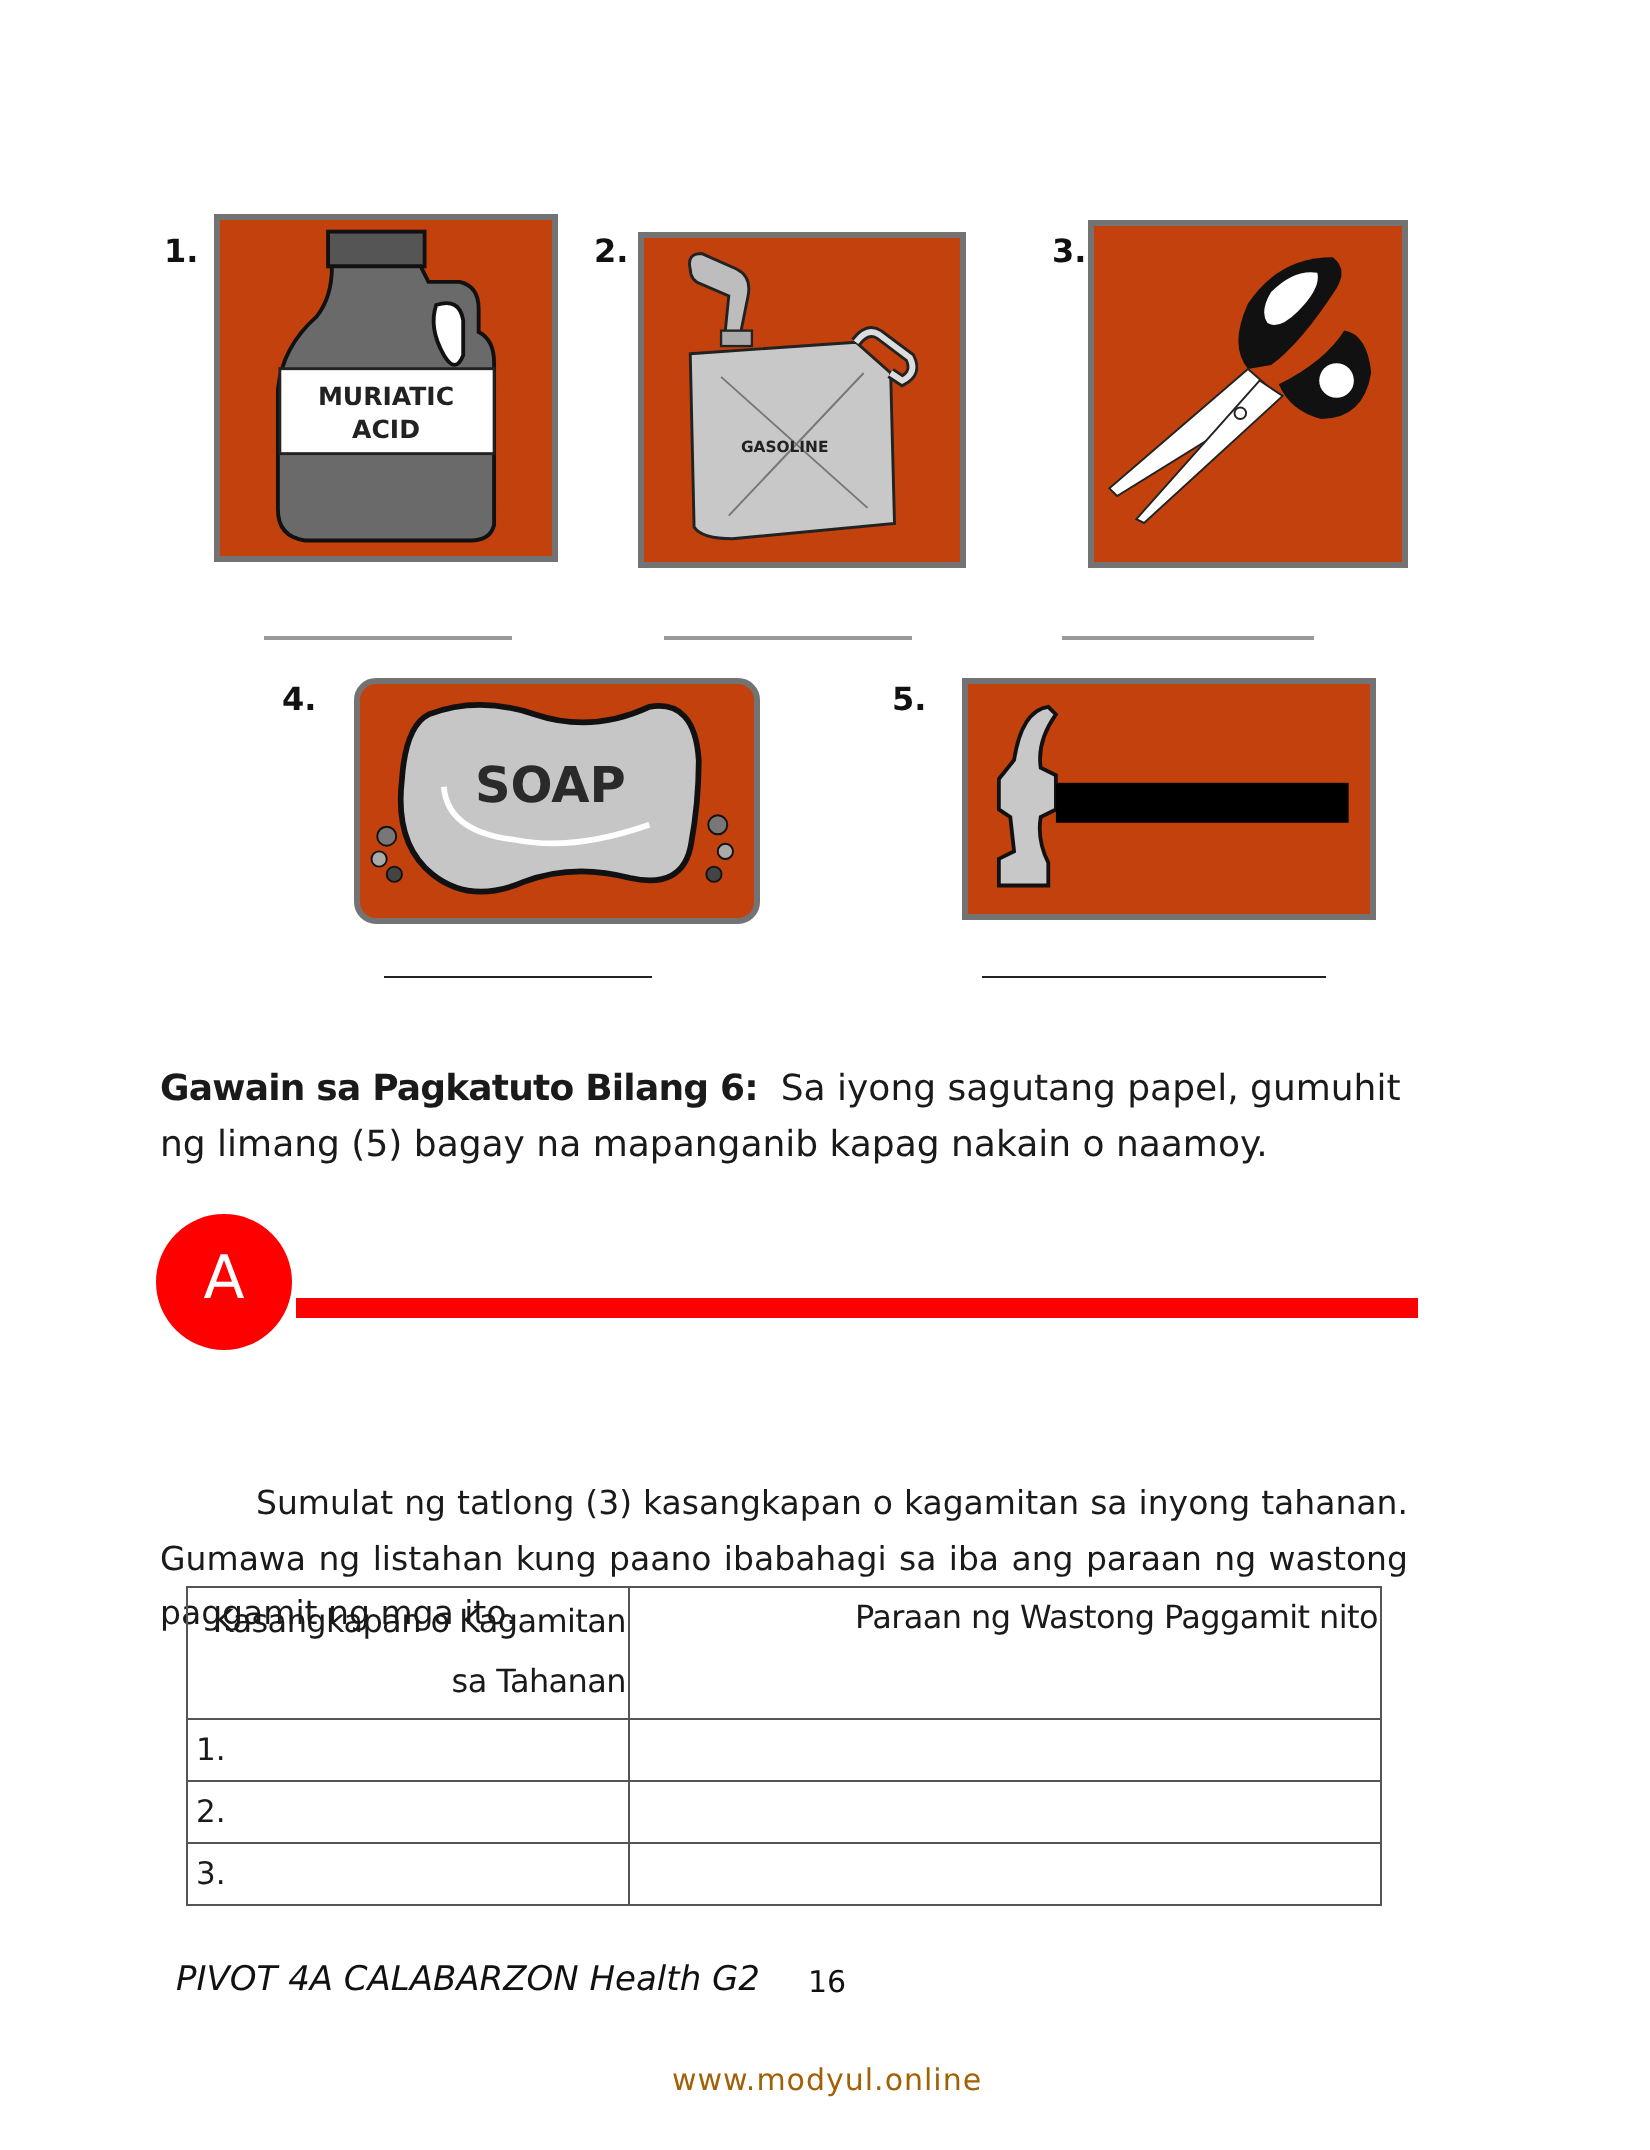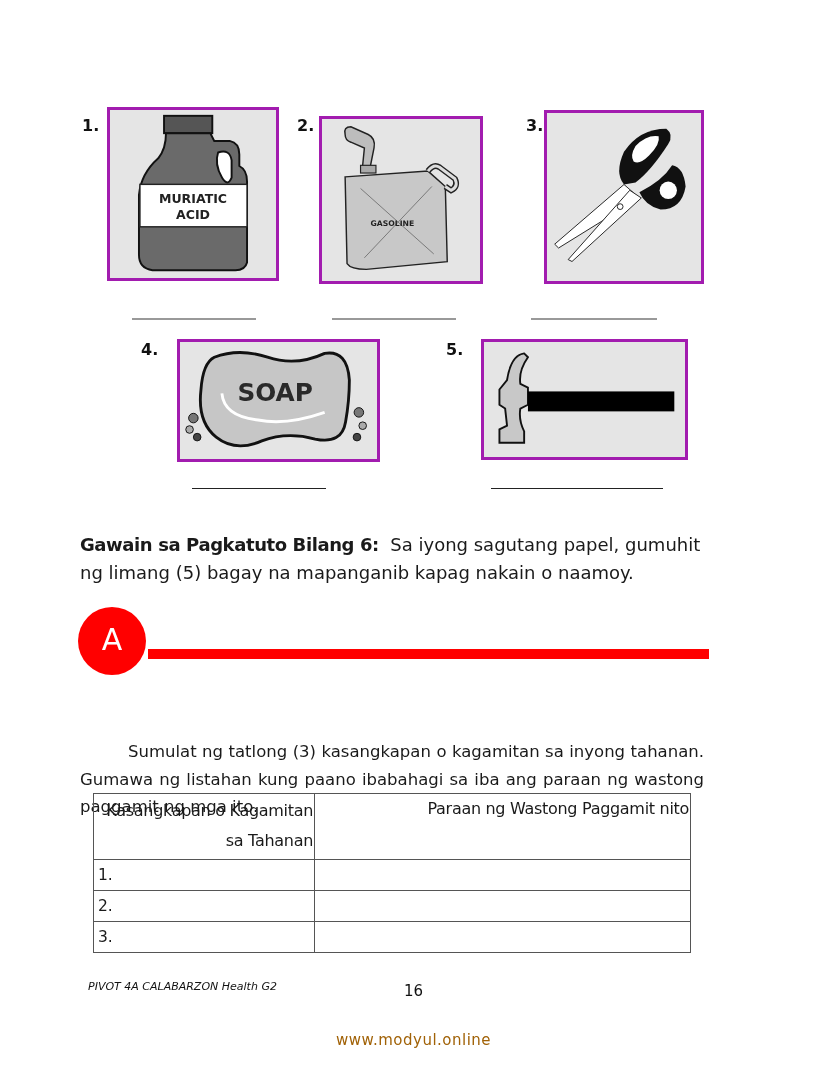--- a/index.html
+++ b/index.html
@@ -1,37 +1,37 @@
 <!DOCTYPE html>
 <html><head>
 <meta charset="utf-8">
 <style>
   html, body { margin:0; padding:0; background:#ffffff; }
   body { width:825px; height:1075px; position:relative; overflow:hidden;
          font-family:"DejaVu Sans", sans-serif; color:#1a1a1a; }
   .abs { position:absolute; }
   .num { font-family:"DejaVu Sans", sans-serif; font-weight:bold; font-size:16px; color:#111; }
-  .pic { position:absolute; border:3px solid #a21caf; background:#e5e5e5; box-sizing:border-box; overflow:hidden; }
+  .pic { position:absolute; border:3px solid #737373; background:#c2410c; box-sizing:border-box; overflow:hidden; }
   .pic svg { width:100%; height:100%; display:block; }
   .ans { position:absolute; height:0; border-top:2px solid #999; }
   .ans.dark { border-top:1.5px solid #222; }
   .task { left:80px; top:531px; width:640px; font-size:18px; line-height:28px; }
   .task b { font-weight:bold; letter-spacing:-0.4px; }
   .badge { left:78px; top:607px; width:68px; height:68px; border-radius:50%; background:#ff0000;
            color:#fff; font-size:30px; text-align:center; line-height:66px; }
   .redbar { left:148px; top:649px; width:561px; height:10px; background:#ff0000; }
   .para { left:80px; top:690px; width:624px; font-size:16.5px; line-height:27.5px; text-align:justify;margin-top:48px; }
   .para .indent { display:inline-block; width:48px; }
   table.tbl { position:absolute; left:93px; top:793px; width:598px; border-collapse:collapse; font-size:16px; }
   table.tbl td, table.tbl th { border:1.2px solid #555; }
   table.tbl th { font-weight:normal; text-align:right; vertical-align:top; letter-spacing:-0.3px;margin-left:44px; }
   table.tbl th.c1 { width:218px; height:62px; line-height:30px; padding-top:2px; }
   table.tbl th.c2 { padding-top:4px; line-height:22px; }
   table.tbl td { height:30px; padding:0 0 0 4px; font-size:15.5px; }
-  .footer-left { left:88px; top:980px; font-size:11px; font-style:italic; color:#111; }
+  .footer-left { left:88px; top:980px; font-size:17px; font-style:italic; color:#111; }
   .footer-page { left:404px; top:982px; font-size:15px; color:#111; }
   .watermark { left:336px; top:1031px; font-size:15px; color:#a16207; letter-spacing:0.5px; }
 </style>
 </head>
 <body>
 
 <div class="abs num" style="left:82px;top:116px;">1.</div>
 <div class="abs num" style="left:297px;top:116px;">2.</div>
 <div class="abs num" style="left:526px;top:116px;">3.</div>
 <div class="abs num" style="left:141px;top:340px;">4.</div>
@@ -70,21 +70,21 @@
     <path d="M80 74 L8 136 L12 140 L96 88 Z" fill="#fff" stroke="#222" stroke-width="1"></path>
     <path d="M86 80 L22 152 L26 154 L98 88 Z" fill="#fff" stroke="#222" stroke-width="1"></path>
     <circle cx="76" cy="97" r="3" fill="#fff" stroke="#222" stroke-width="1"></circle>
   </svg>
 </div>
 
 <div class="ans" style="left:132px;top:318px;width:124px;"></div>
 <div class="ans" style="left:332px;top:318px;width:124px;"></div>
 <div class="ans" style="left:531px;top:318px;width:126px;"></div>
 
-<div class="pic" style="left:177px;top:339px;width:203px;height:123px;">
+<div class="pic" style="left:177px;top:339px;width:203px;height:123px;border-radius:11px;">
   <svg viewBox="0 0 203 123">
     <path d="M34 16 Q60 6 90 16 Q120 26 150 12 Q174 8 176 40 Q176 62 172 84 Q168 108 140 102 Q110 94 84 104 Q56 116 36 100 Q16 84 20 50 Q22 22 34 16 Z" fill="#c6c6c6" stroke="#111" stroke-width="3"></path>
     <path d="M42 54 Q44 78 80 82 Q110 88 150 74" fill="none" stroke="#fff" stroke-width="3"></path>
     <text x="98" y="62" text-anchor="middle" font-family="DejaVu Sans, sans-serif" font-weight="bold" font-size="26" fill="#2a2a2a">SOAP</text>
     <circle cx="12" cy="80" r="5" fill="#777" stroke="#111"></circle>
       <circle cx="8" cy="92" r="4" fill="#aaa" stroke="#111"></circle>
       <circle cx="16" cy="100" r="4" fill="#444" stroke="#111"></circle>
     <circle cx="186" cy="74" r="5" fill="#777" stroke="#111"></circle>
       <circle cx="190" cy="88" r="4" fill="#aaa" stroke="#111"></circle>
       <circle cx="184" cy="100" r="4" fill="#444" stroke="#111"></circle>

